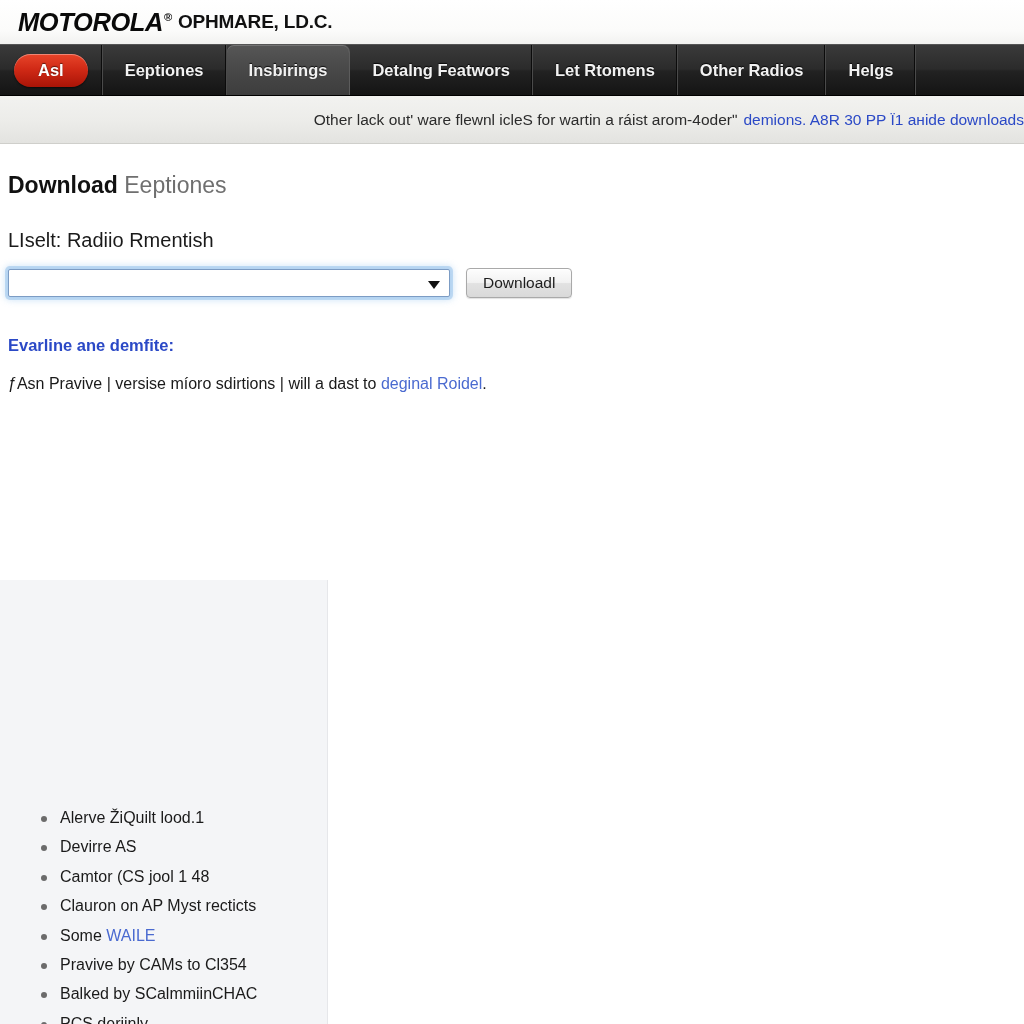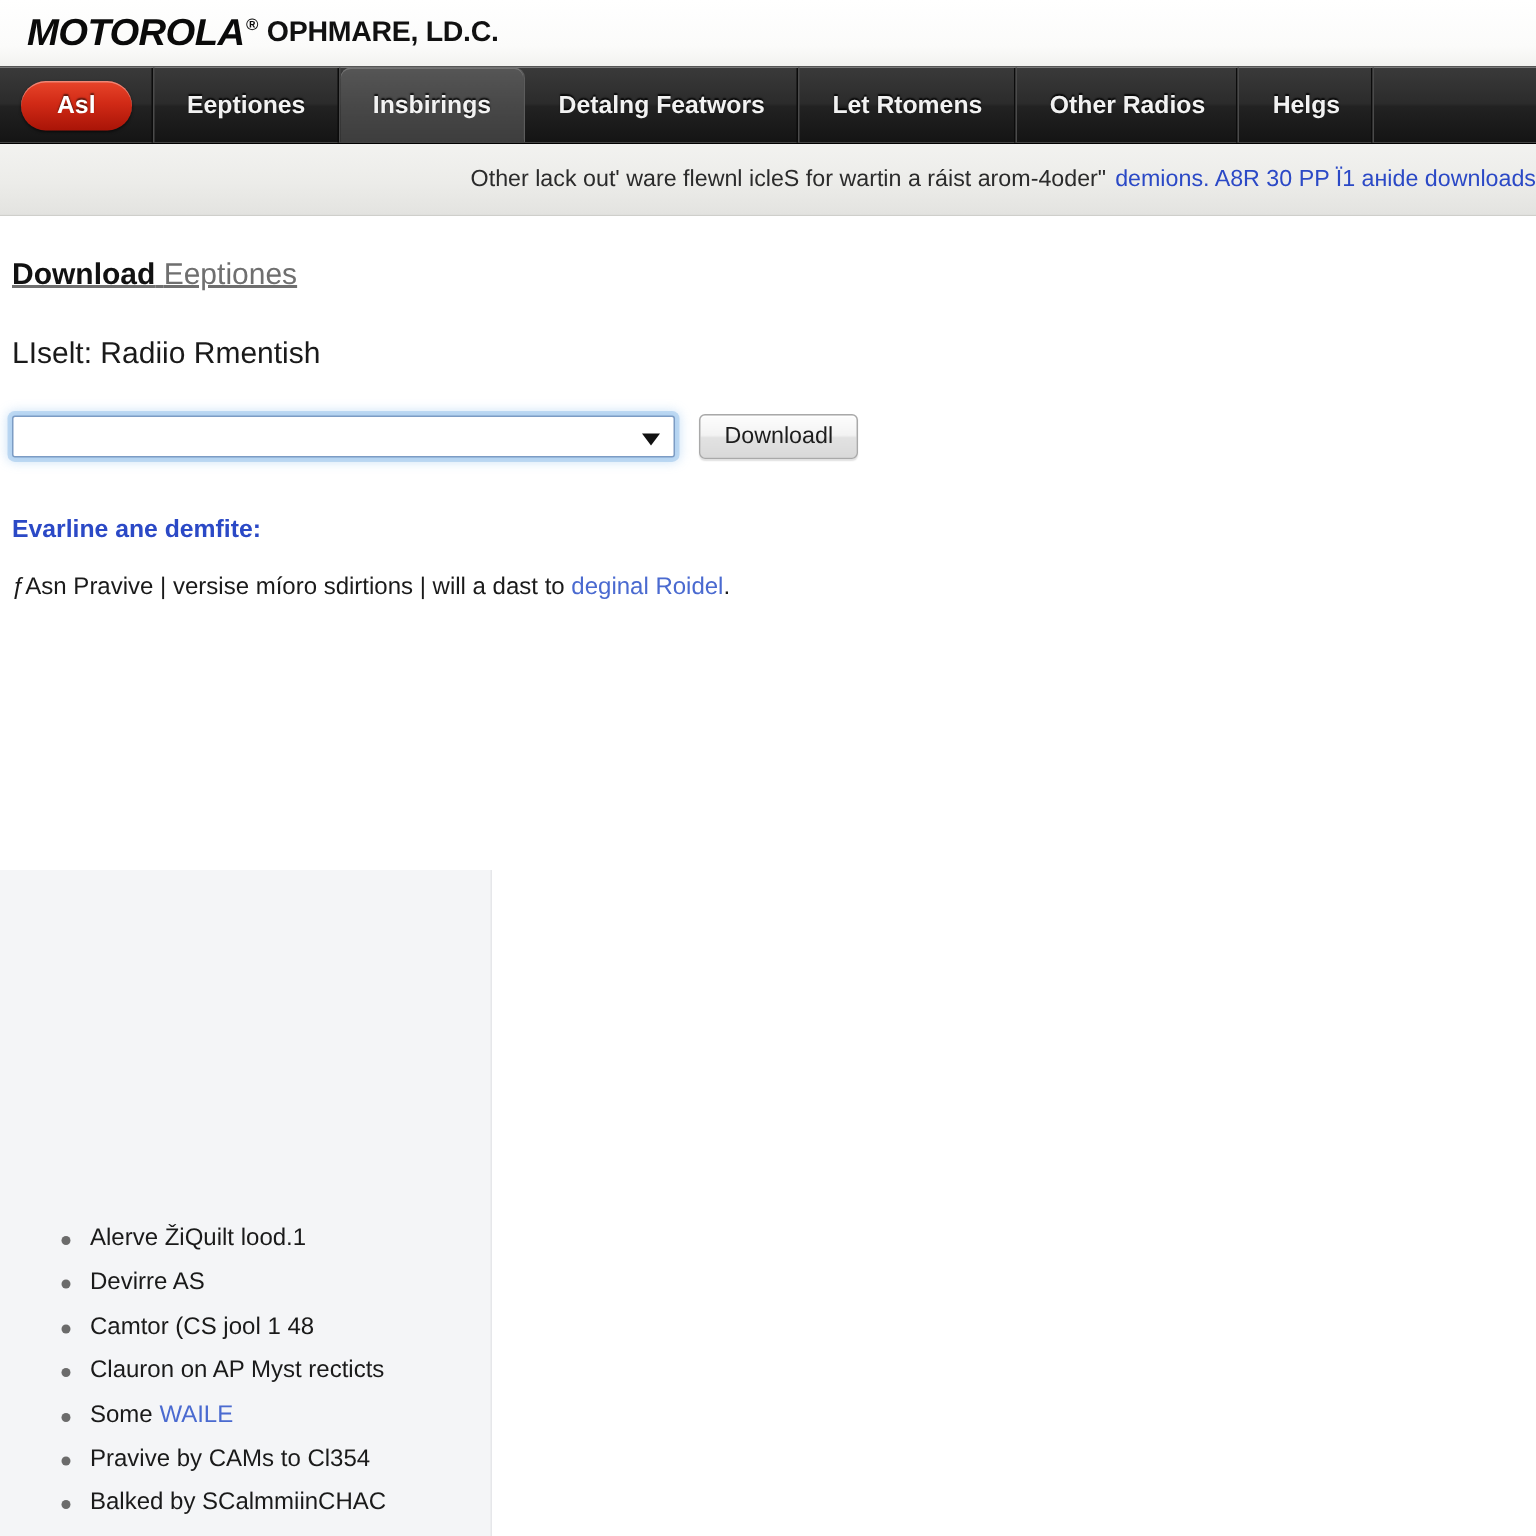--- a/index.html
+++ b/index.html
@@ -116,40 +116,39 @@
     margin-left: 6px;
     cursor: pointer;
   }
 
   
   .content {
     padding: 0 0 0 8px;
     position: relative;
   }
   .page-title {
-    font-size: 20px;
+    font-size: 23px;
     color: #6f6f6f;
     margin: 28px 0 0 0;
     font-weight: normal;
-    text-decoration: underline;
   }
   .page-title b {
     color: #111111;
     font-weight: bold;
   }
   .field-label {
     font-size: 20px;
     color: #1a1a1a;
     margin-top: 30px;
   }
 
   .picker-row {
     display: flex;
     align-items: center;
-    margin-top: 28px;
+    margin-top: 16px;
   }
   .select-wrap {
     position: relative;
     width: 442px;
     height: 28px;
     background: #ffffff;
     border: 1px solid #7c9cc4;
     border-radius: 2px;
     box-shadow: 0 0 0 3px rgba(120,175,230,0.38), 0 0 7px 3px rgba(130,185,235,0.40);
     box-sizing: border-box;

